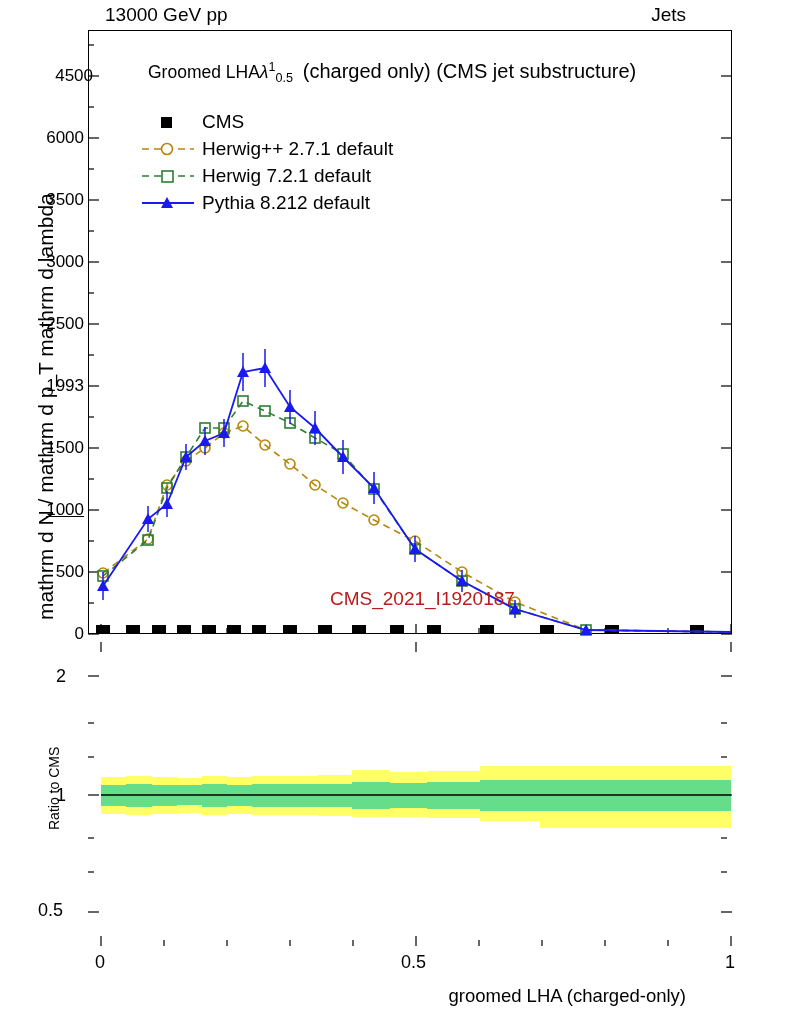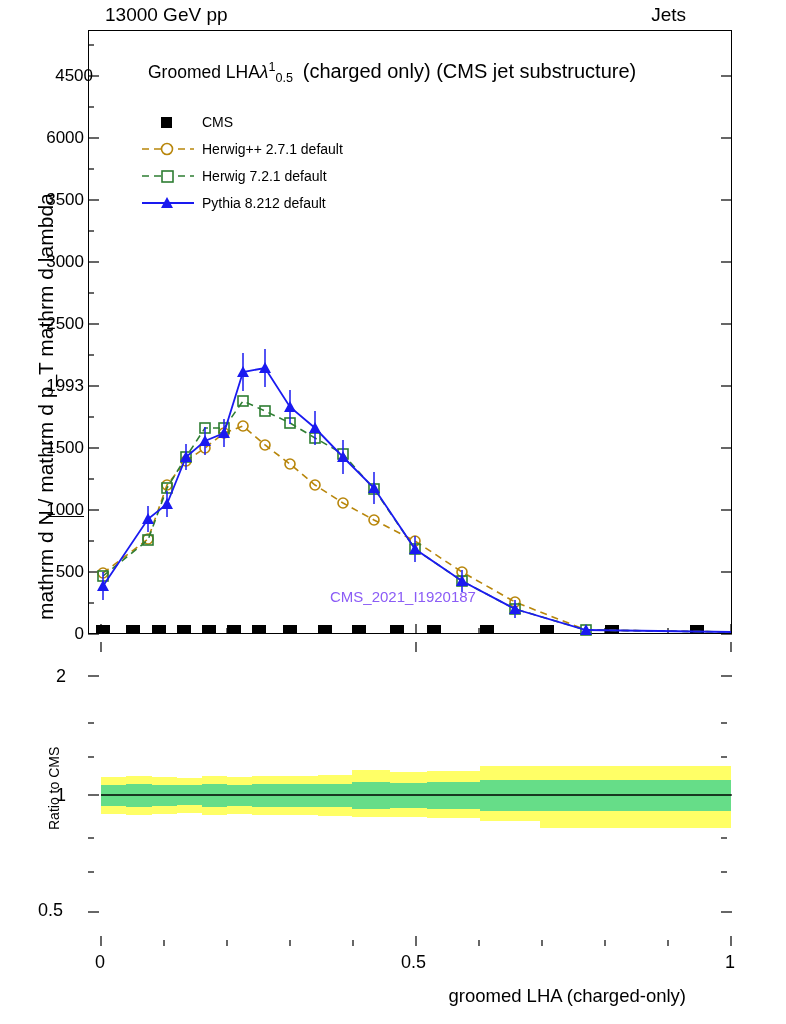--- a/index.html
+++ b/index.html
@@ -19,27 +19,27 @@
 
   svg{position:absolute;left:0;top:0;overflow:visible;}
 
   
   .ylab{position:absolute;right:0;font-size:17px;text-align:right;}
 
   
   .rot{position:absolute;transform:rotate(-90deg);transform-origin:0 0;font-size:13px;color:#777;white-space:nowrap;}
 
   
-  #legend{position:absolute;left:140px;top:108px;font-size:14px;}
+  #legend{position:absolute;left:140px;top:108px;font-size:19px;}
   .leg-row{height:27px;display:flex;align-items:center;}
   .leg-sym{width:56px;height:20px;position:relative;margin-right:6px;}
   .leg-txt{white-space:nowrap;}
 
   #title{position:absolute;left:148px;top:60px;font-size:17.5px;white-space:nowrap;}
-  #watermark{position:absolute;left:330px;top:588px;font-size:15px;color:#8b5cf6;}
+  #watermark{position:absolute;left:330px;top:588px;font-size:19px;color:#b91c1c;}
 
   .xlab{position:absolute;font-size:18px;}
   #xaxis-title{position:absolute;right:52px;top:985px;font-size:18.5px;}
   .sub{font-size:72%;vertical-align:-0.3em;}
   .sup{font-size:72%;vertical-align:0.55em;}
 </style>
 </head>
 <body>
 
 <div id="root">

